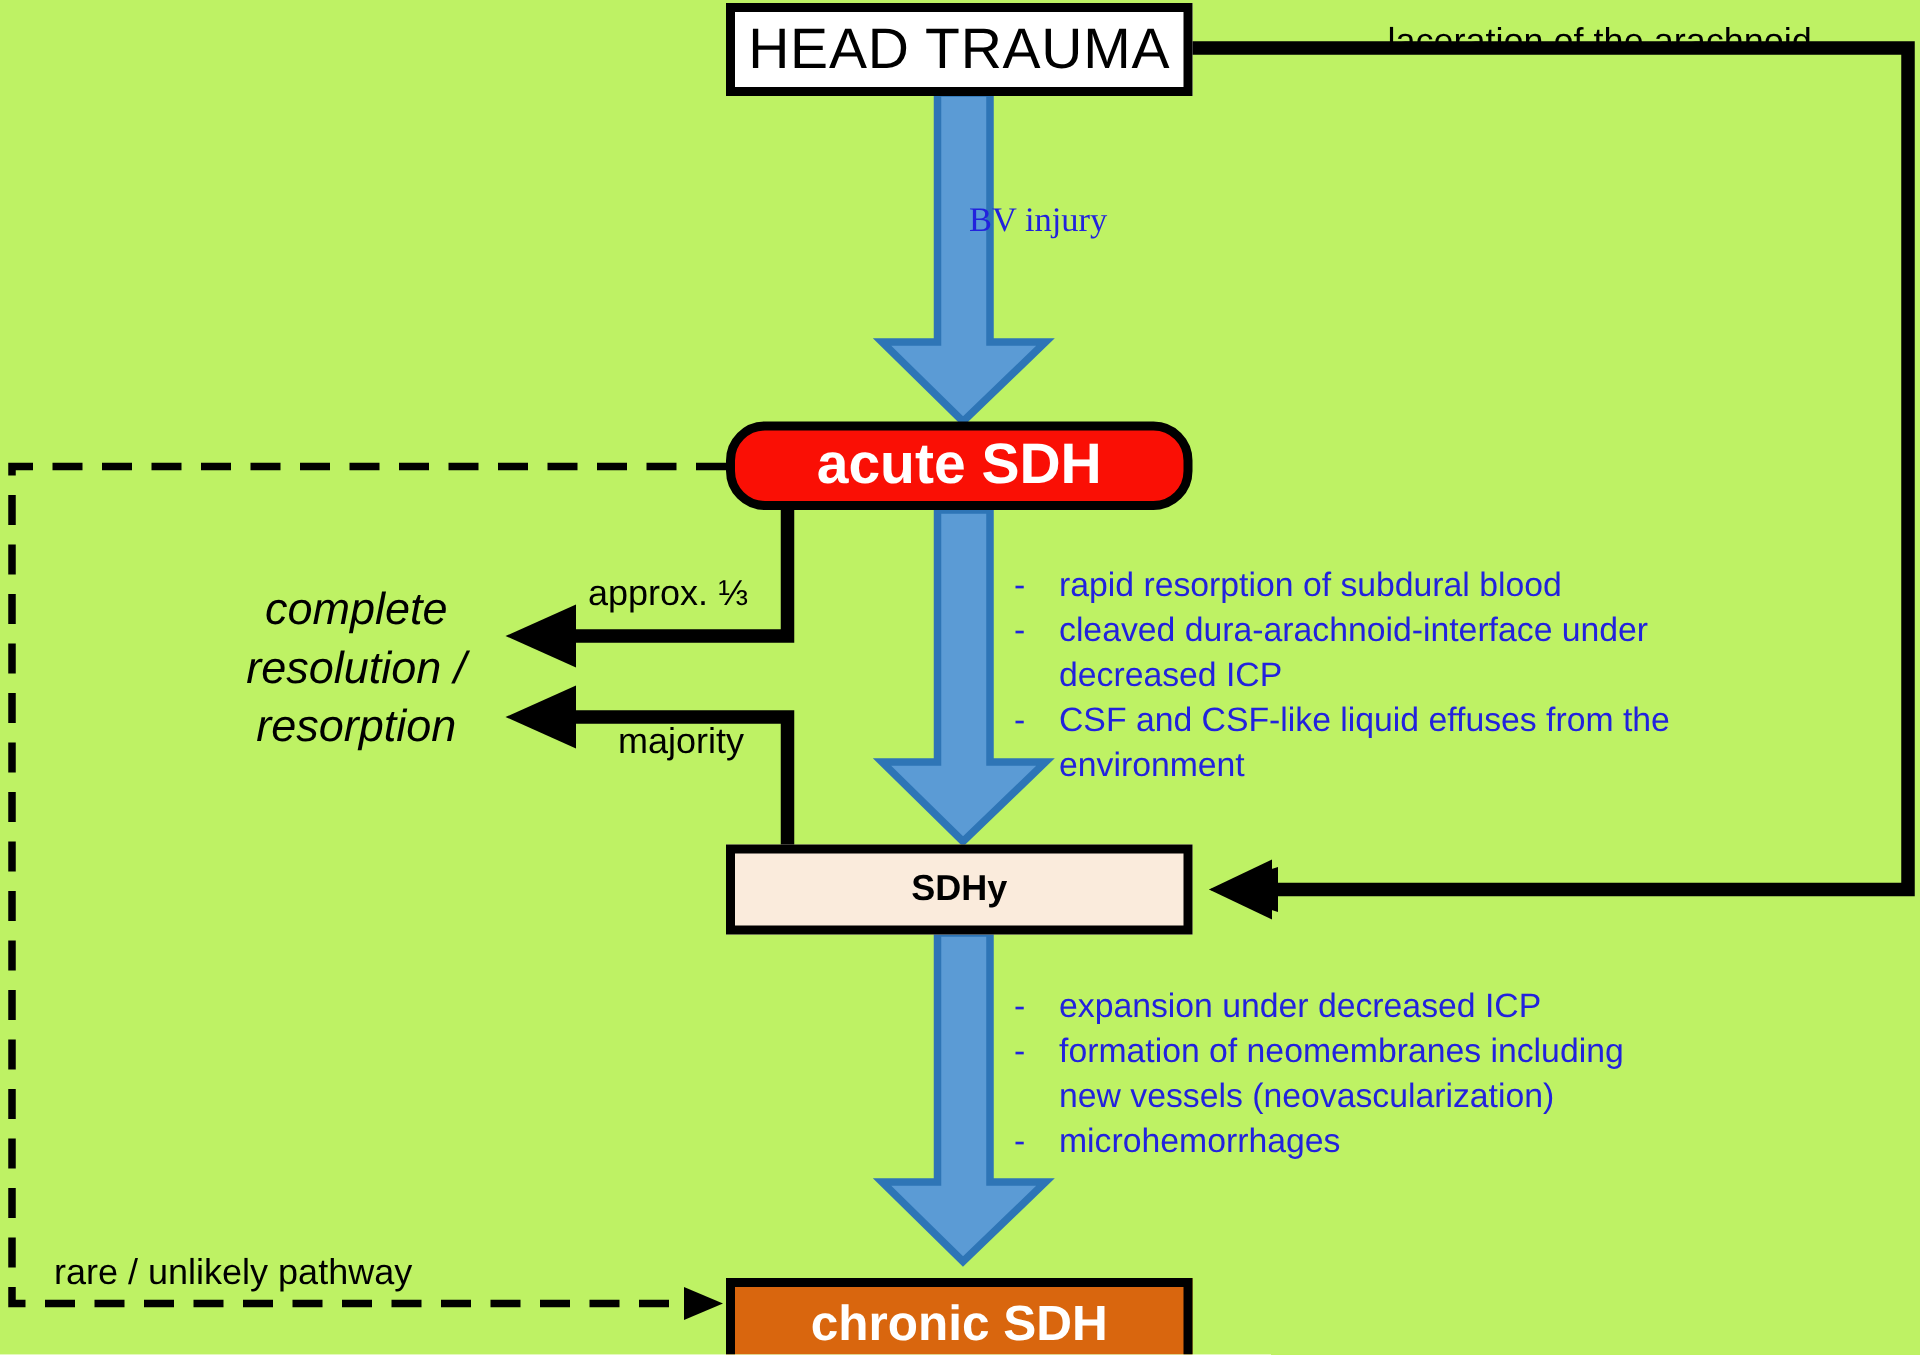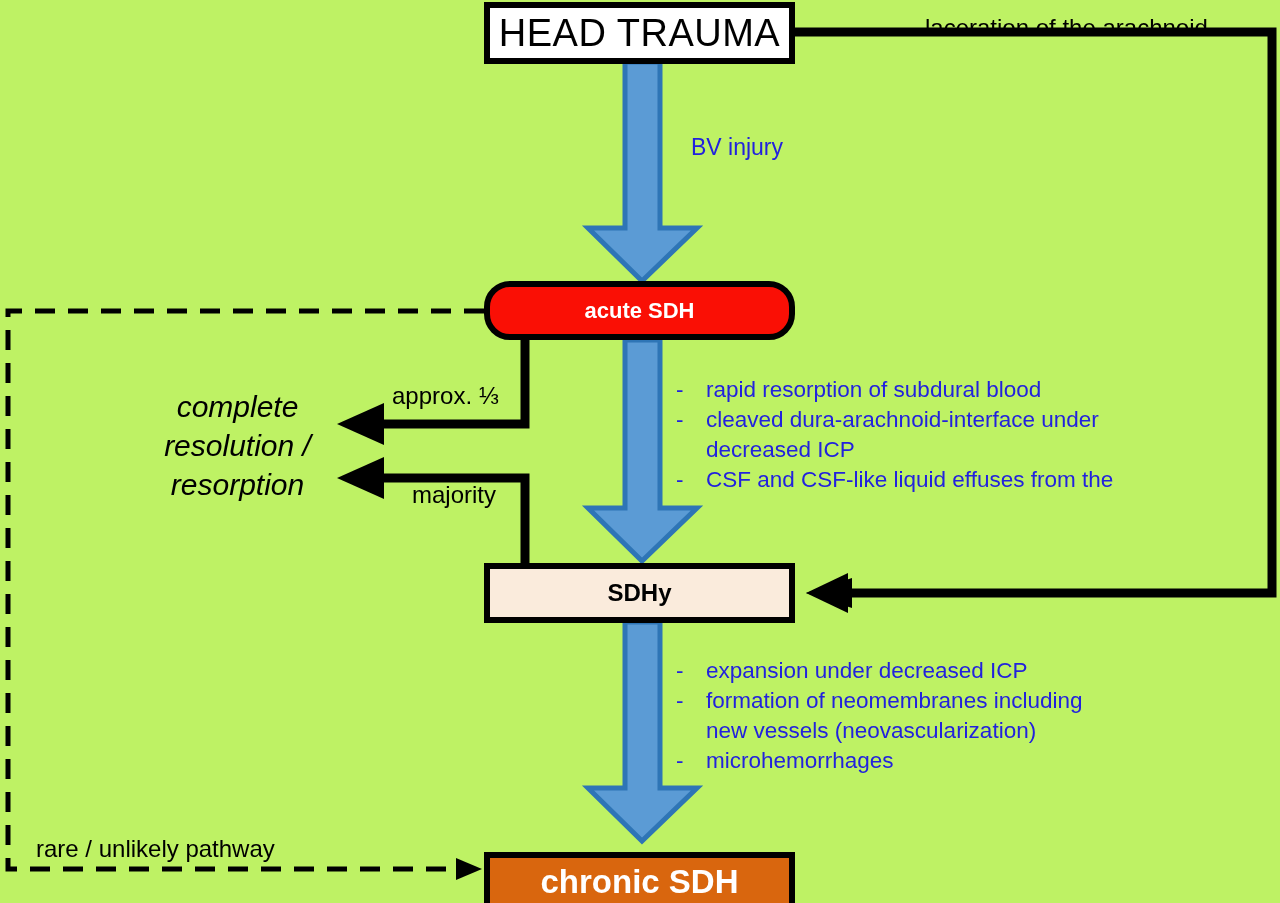--- a/index.html
+++ b/index.html
@@ -36,21 +36,21 @@
   .node-head {
     background: #ffffff;
     color: #000000;
     font-size: 38px;
     font-weight: 400;
     letter-spacing: 0.5px;
   }
   .node-acute {
     background: #FA0F05;
     color: #ffffff;
-    font-size: 22px;
+    font-size: 38px;
     font-weight: bold;
     border-radius: 26px;
   }
   .node-sdhy {
     background: #FAEBDC;
     color: #000000;
     font-size: 24px;
     font-weight: bold;
   }
   .node-chronic {
@@ -151,21 +151,21 @@
   <div class="node node-chronic" style="left:484px; top:841px; width:311px; height:60px;margin-top:11px;">
     <span>chronic SDH</span>
   </div>
 
   <div class="lbl-italic" style="left:135px; top:387px; width:205px;text-align:center;">
     <div>complete</div>
     <div>resolution /</div>
     <div>resorption</div>
   </div>
 
-  <div class="bv" style="left:691px; top:134px;">BV injury</div>
+  <div class="bv" style="left:646px; top:134px;font-family:Liberation Serif, serif;">BV injury</div>
 
   <div class="lbl" style="left:925px; top:14px;">laceration of the arachnoid</div>
 
   <div class="lbl" style="left:392px; top:382px;">approx. ⅓</div>
 
   <div class="lbl" style="left:412px; top:481px;">majority</div>
 
   <div class="lbl" style="left:36px; top:835px;">rare / unlikely pathway</div>
 
   <div class="bullets" style="left:676px; top:375px; width:520px;">
@@ -178,20 +178,24 @@
       <span class="txt">cleaved dura-arachnoid-interface under</span>
     </div>
     <div class="row">
       <span class="dash"></span>
       <span class="txt">decreased ICP</span>
     </div>
     <div class="row">
       <span class="dash">-</span>
       <span class="txt">CSF and CSF-like liquid effuses from the</span>
     </div>
+    <div class="row">
+      <span class="dash"></span>
+      <span class="txt">environment</span>
+    </div>
   </div>
 
   <div class="bullets" style="left:676px; top:656px; width:500px;">
     <div class="row">
       <span class="dash">-</span>
       <span class="txt">expansion under decreased ICP</span>
     </div>
     <div class="row">
       <span class="dash">-</span>
       <span class="txt">formation of neomembranes including</span>

